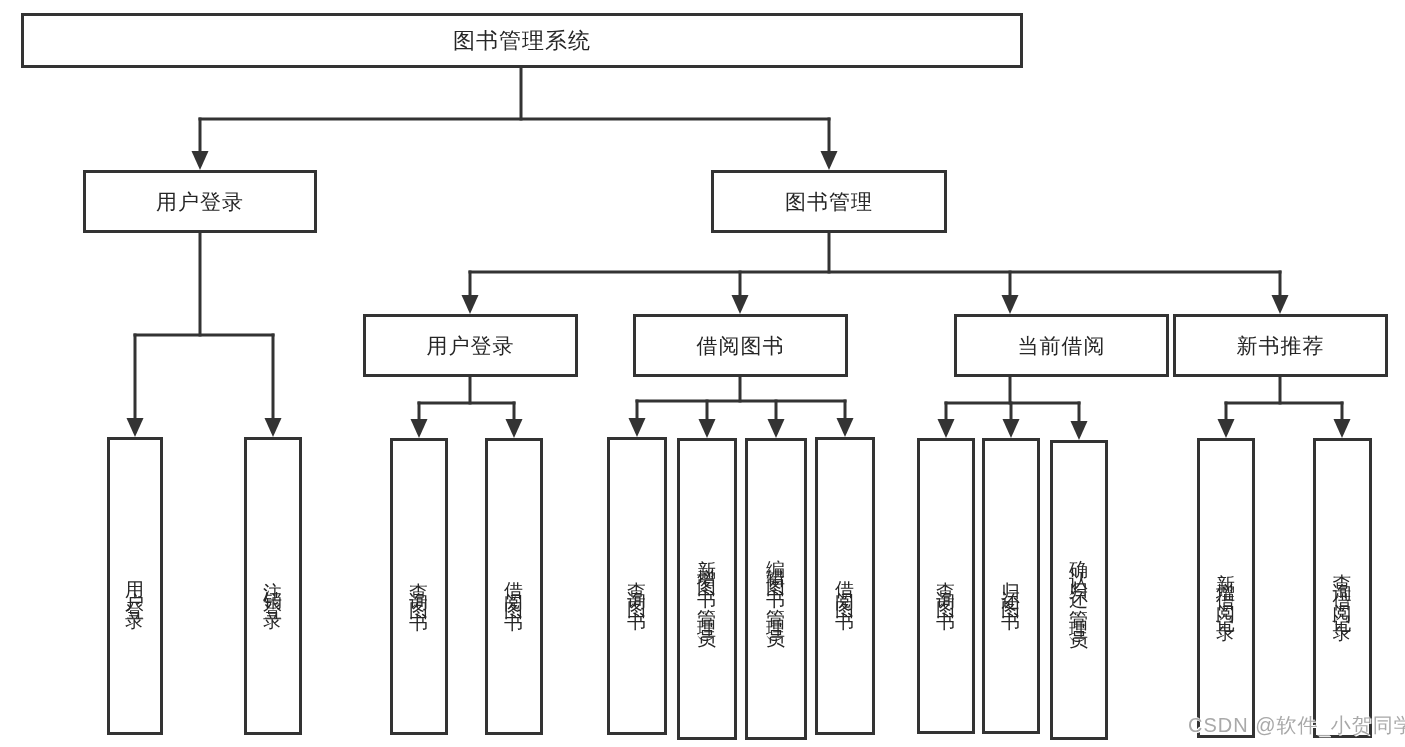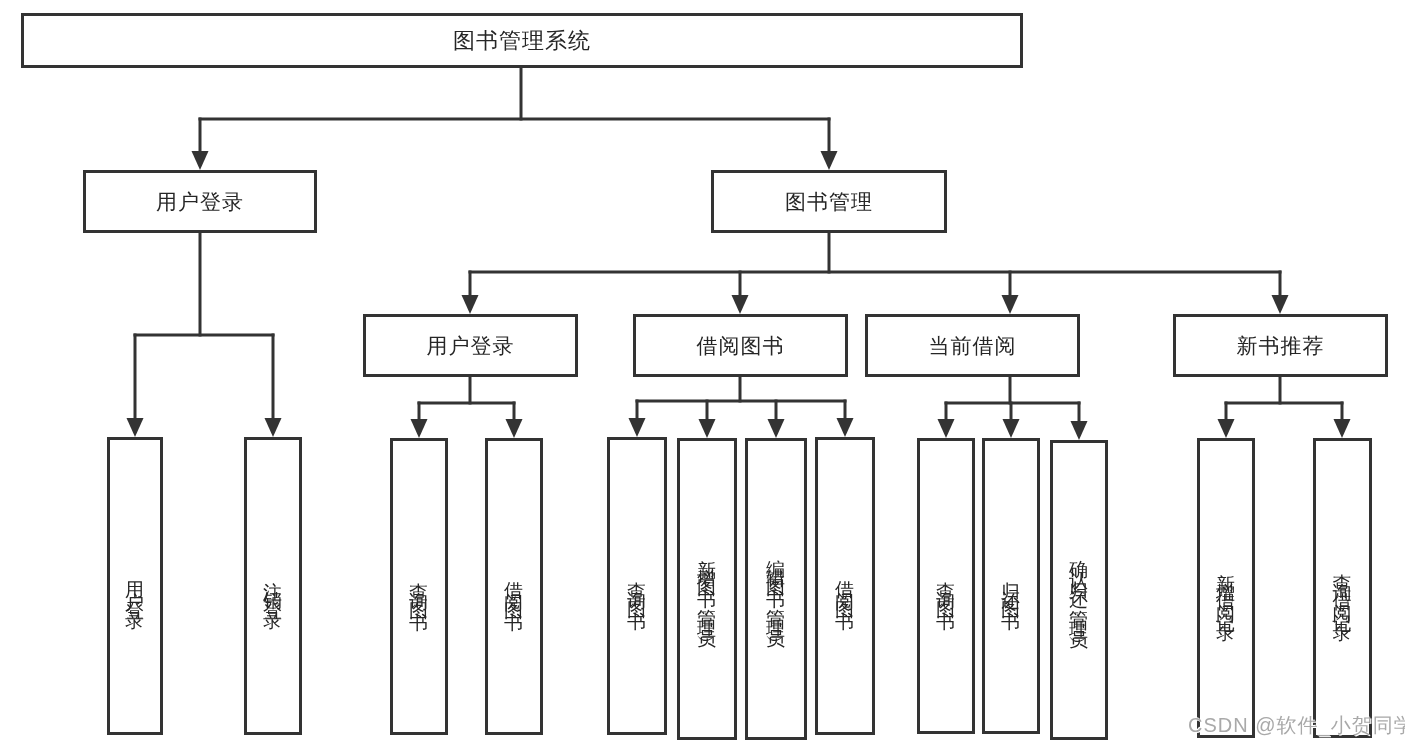--- a/index.html
+++ b/index.html
@@ -114,21 +114,21 @@
   <div class="node" style="left:711px;top:170px;width:236px;height:63px">
     <span>图书管理</span>
   </div>
 
   <div class="node" style="left:363px;top:314px;width:215px;height:63px">
     <span>用户登录</span>
   </div>
   <div class="node" style="left:633px;top:314px;width:215px;height:63px">
     <span>借阅图书</span>
   </div>
-  <div class="node" style="left:865px;top:314px;width:215px;height:63px">
+  <div class="node" style="left:954px;top:314px;width:215px;height:63px">
     <span>当前借阅</span>
   </div>
   <div class="node" style="left:1173px;top:314px;width:215px;height:63px">
     <span>新书推荐</span>
   </div>
 
   <div class="node vert" style="left:107px;top:437px;width:56px;height:298px">
     <span>用户登录</span>
   </div>
   <div class="node vert" style="left:244px;top:437px;width:58px;height:298px">

